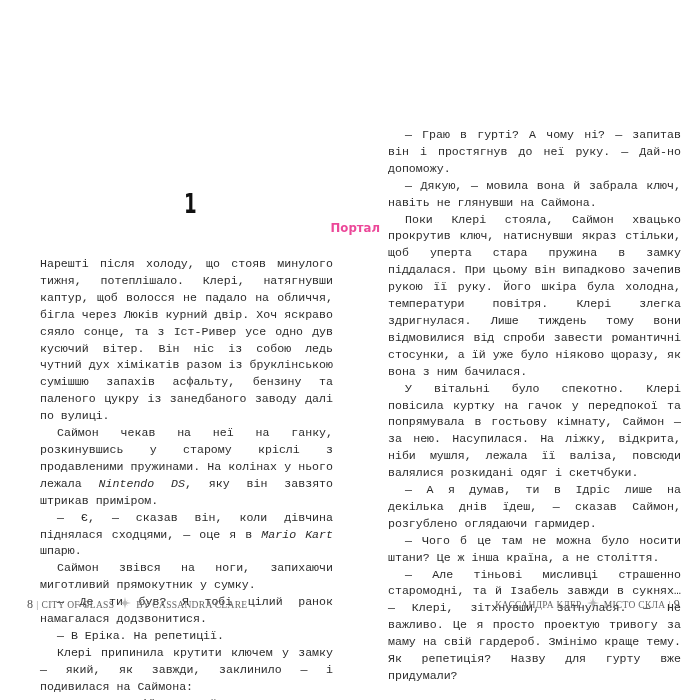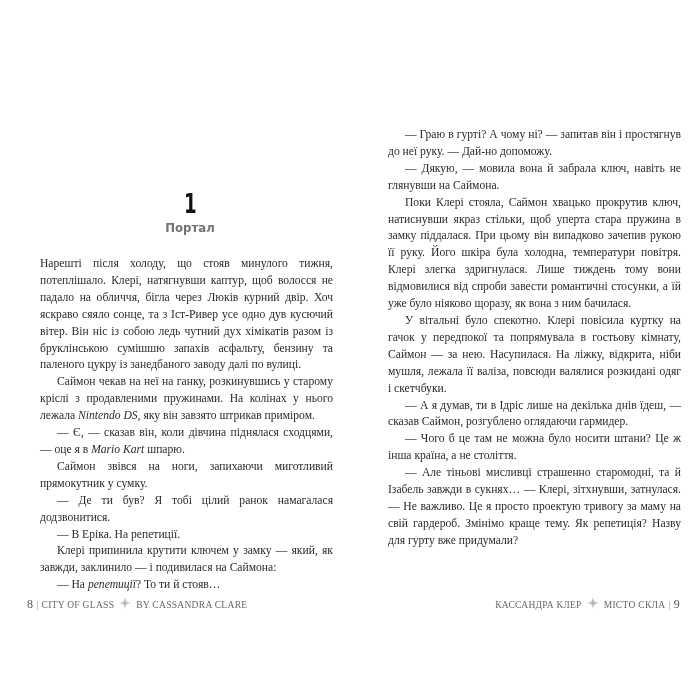--- a/index.html
+++ b/index.html
@@ -3,27 +3,27 @@
 <meta charset="utf-8">
 <style>
   html, body { margin:0; padding:0; }
   body { width:700px; height:700px; background:#ffffff; position:relative; overflow:hidden;
          font-family:"DejaVu Serif", "Liberation Serif", serif; color:#2a2a2a; }
   .page { position:absolute; top:0; height:700px; }
   .page.left { left:0; width:350px; }
   .page.right { left:350px; width:350px; }
   .chap-num { position:absolute; left:0; width:380px; top:189px; text-align:center;
               font-family:"DejaVu Sans", sans-serif; font-weight:bold; font-size:26px; color:#111; letter-spacing:-1px; transform:scaleX(0.7); }
-  .chap-title { position:absolute; left:0; width:380px; top:220px; text-align:center;
-                font-family:"DejaVu Sans Condensed", "DejaVu Sans", sans-serif; font-weight:bold; font-size:13px; color:#737373; }
+  .chap-title { position:absolute; left:0; width:380px; top:220px; text-align:right;
+                font-family:"DejaVu Sans Condensed", "DejaVu Sans", sans-serif; font-weight:bold; font-size:13px; color:#ec4899; }
   .text { position:absolute; font-family:"Liberation Serif", serif; font-size:11.6px; line-height:16.9px;
           text-align:justify; color:#2b2b2b; }
   .text.left { left:40px; width:293px; top:256px; }
   .text.right { left:388px; width:293px; top:127px; }
-  .text p { margin:0; text-indent:17px; }
+  .text p { margin:0; text-indent:17px;font-family:Liberation Mono, monospace; }
   .text p.noindent { text-indent:0; }
   .text em { font-style:italic; }
   .footer { position:absolute; top:596px; font-family:"Liberation Serif", serif; font-size:9.5px; color:#666;
             letter-spacing:0.3px; white-space:nowrap; }
   .footer.left { left:27px; }
   .footer.right { right:20px; }
   .footer .num { font-size:12px; color:#555; }
   .footer .sep { color:#888; margin:0 3px; }
   .star { display:inline-block; width:12px; height:12px; position:relative; top:1px; margin:0 5px; }
 </style>

